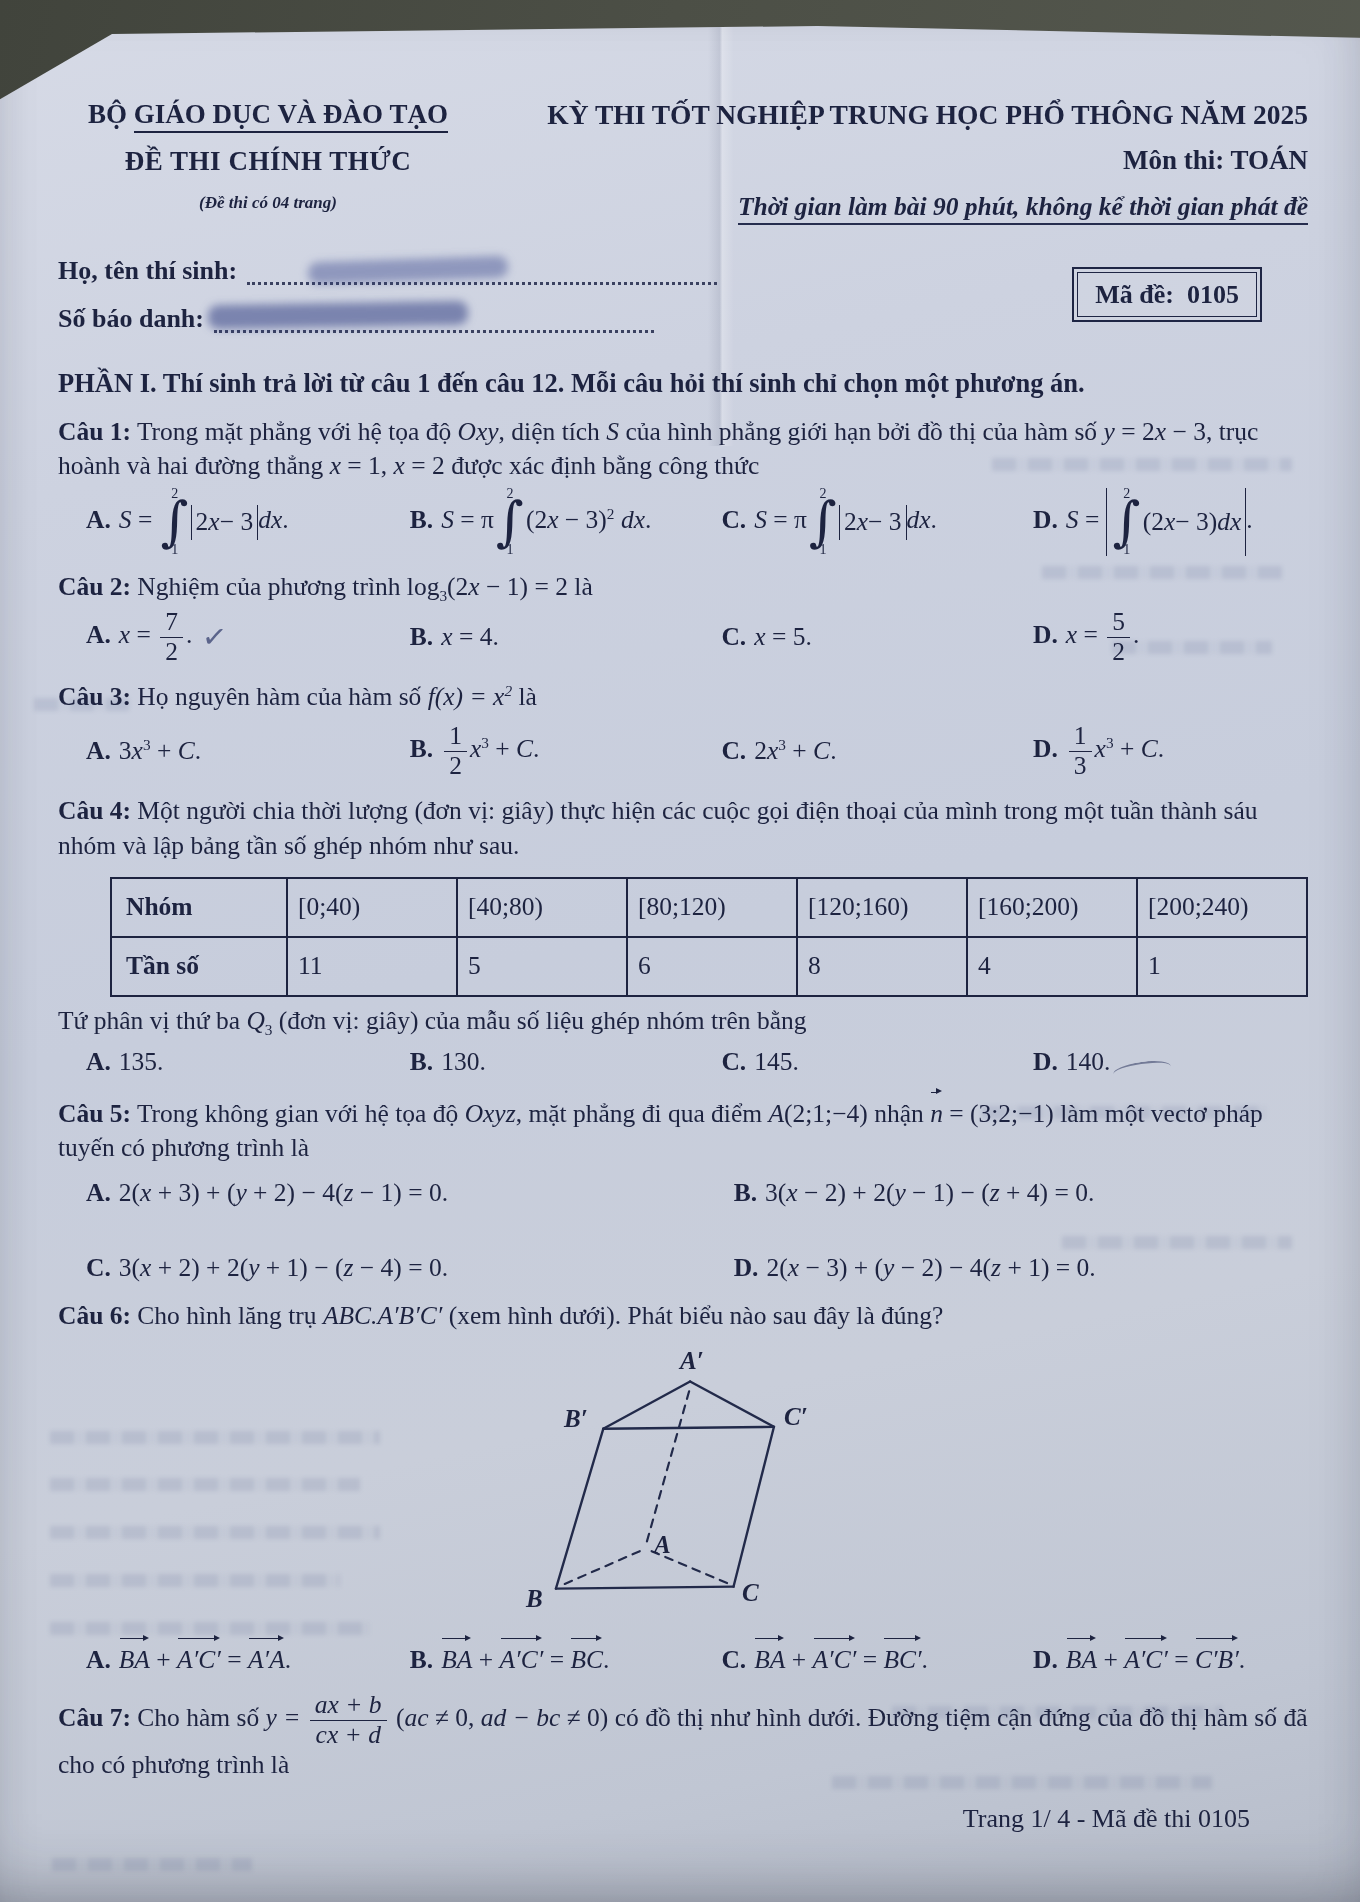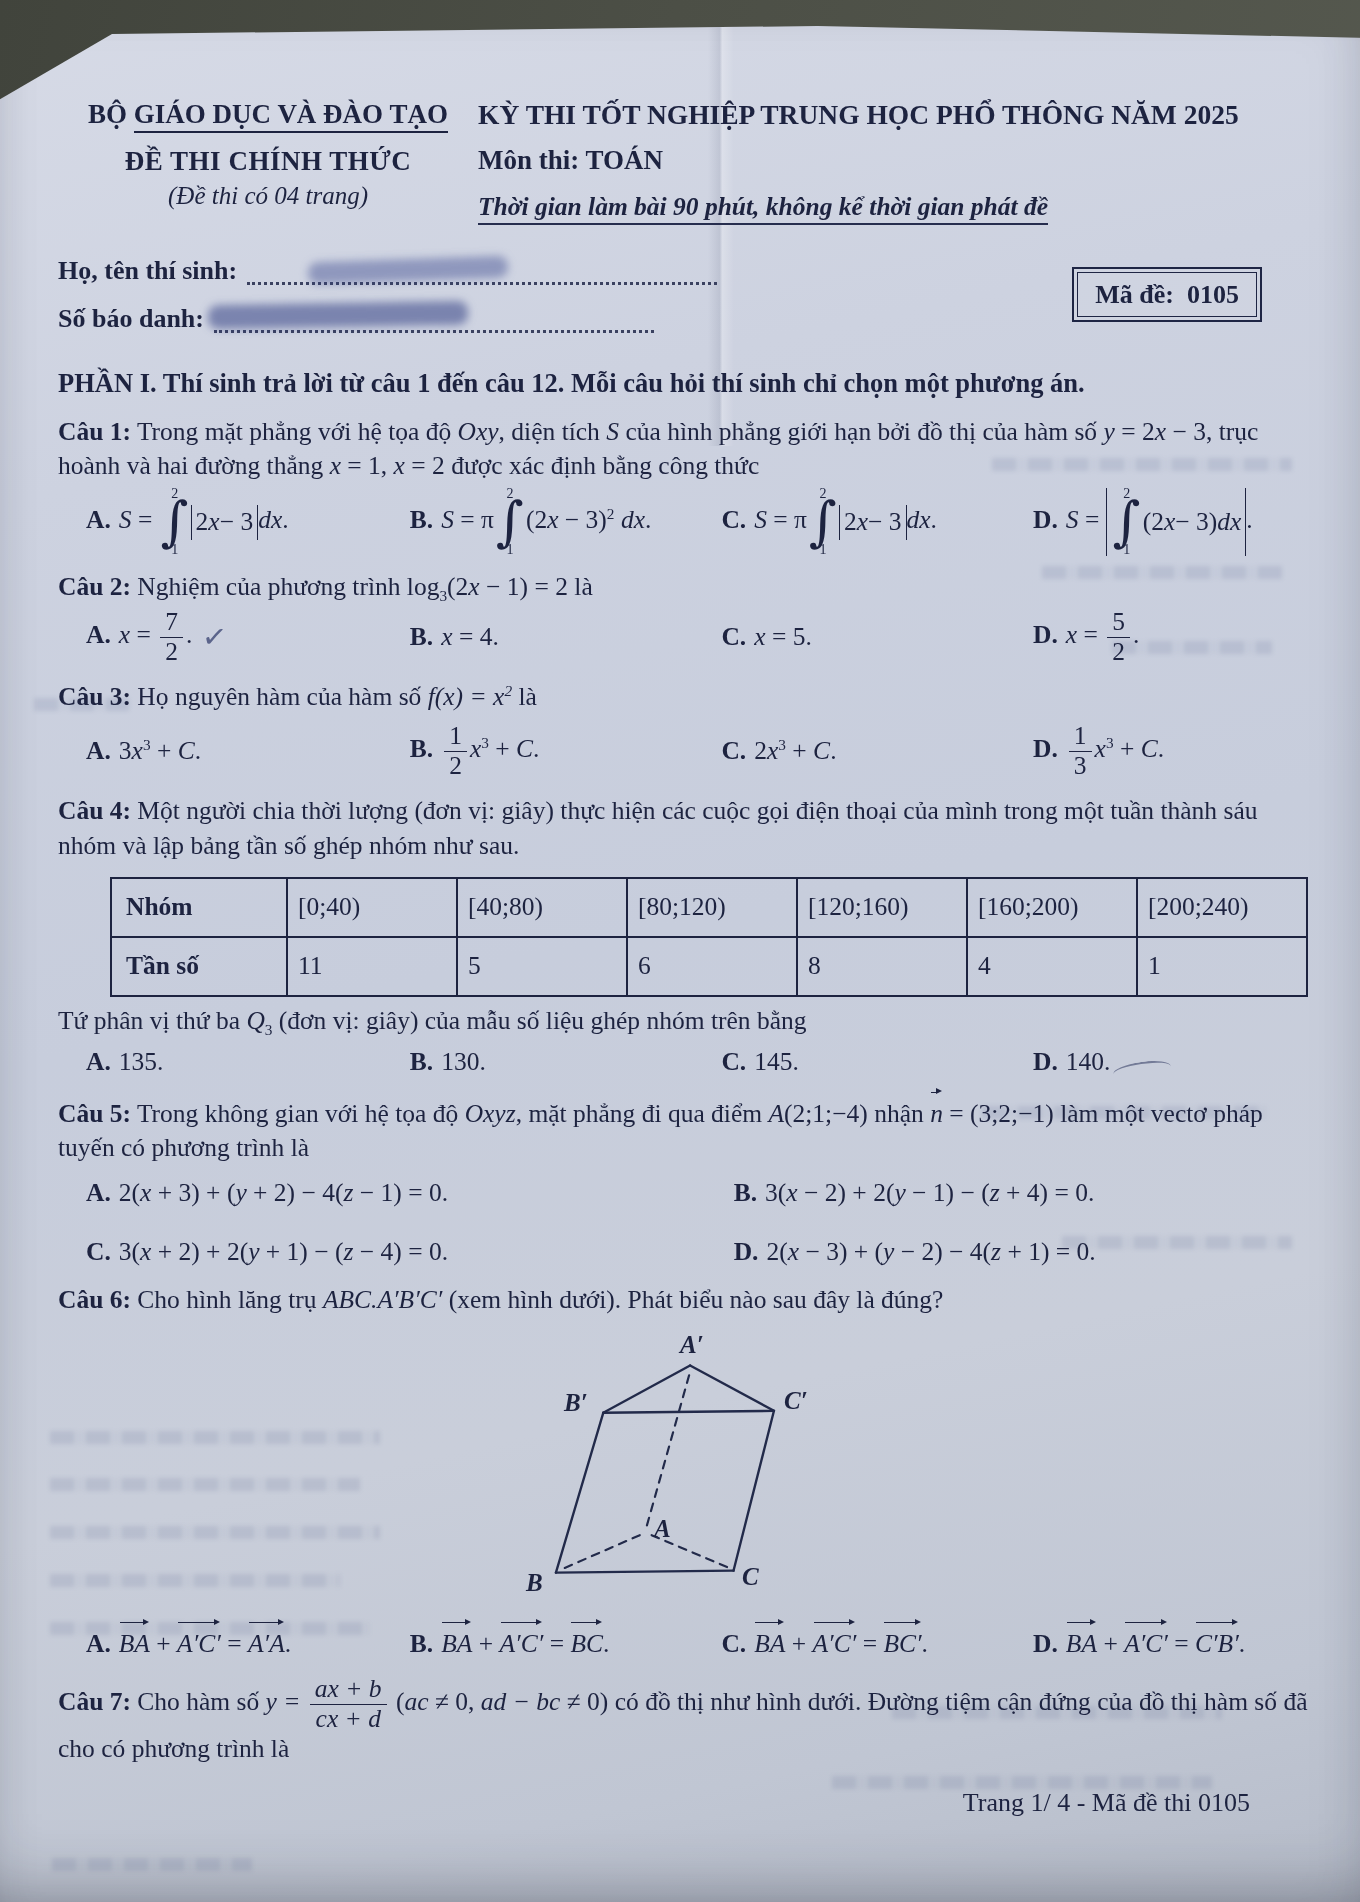--- a/index.html
+++ b/index.html
@@ -9,43 +9,43 @@
     background:linear-gradient(168deg,#d6dae6 0%,#cdd2e0 22%,#c7cddc 48%,#c9ceda 70%,#c0c6d3 88%,#b6bcc9 100%);
     clip-path:polygon(0 78px,120px 8px,60% 0,100% 12px,100% 100%,0 100%);
     box-shadow:inset 0 -46px 70px -34px rgba(25,28,40,.38), inset -34px 0 70px -46px rgba(35,40,60,.22), inset 30px 0 60px -48px rgba(35,40,60,.25);
     color:#1d2340;}
   .crease{position:absolute;left:52%;top:0;width:26px;height:420px;pointer-events:none;
     background:linear-gradient(90deg,transparent,rgba(90,98,125,.14) 45%,rgba(255,255,255,.25) 55%,transparent);}
   .content{position:relative;padding:70px 60px 0 66px;font-size:25.5px;line-height:1.36;}
   
   .hdr{display:flex;margin-bottom:26px}
   .hdr-left{width:420px;text-align:center;flex:none}
-  .hdr-right{flex:1;text-align:left}
+  .hdr-right{flex:1;text-align:right}
   .org{font-weight:bold;font-size:27px;white-space:nowrap}
   .org-u{border-bottom:2.4px solid #1d2340;padding-bottom:2px}
   .official{font-weight:bold;font-size:27px;margin-top:10px;letter-spacing:.5px}
-  .pagenote{font-weight:normal;font-style:italic;font-size:25px;margin-top:0}
+  .pagenote{font-weight:bold;font-style:italic;font-size:17px;margin-top:12px}
   .examtitle{font-weight:bold;font-size:27.5px;white-space:nowrap}
   .subject{font-weight:bold;font-size:27px;margin-top:9px}
   .duration{font-weight:bold;font-style:italic;font-size:25.5px;margin-top:11px}
   .duration span{border-bottom:2.2px solid #262d4e;padding-bottom:2px}
   
   .cand{position:relative;margin:8px 0 26px 0;font-size:26px}
   .cand-line{display:flex;align-items:center;margin-top:8px;height:40px}
   .cand-label{font-weight:bold;white-space:nowrap}
   .dots{border-bottom:3px dotted #3a4160;height:26px;margin-left:10px}
   .hand{position:absolute;border-radius:10px;filter:blur(4px);}
   .codebox{position:absolute;right:46px;top:16px;border:2.6px solid #1e2544;padding:3px;background:rgba(255,255,255,.06)}
   .codebox-in{border:1.6px solid #1e2544;padding:4px 17px;font-weight:bold;font-size:26px;white-space:nowrap}
   
   .part-head{font-weight:bold;font-size:26.5px;margin:14px 0 10px 0}
   .q{margin-top:14px}
   .qlabel{font-weight:bold}
   .opts4{display:grid;grid-template-columns:26.5% 25.5% 25.5% 22.5%;padding-left:28px;margin-top:10px;align-items:center}
-  .opts2{display:grid;grid-template-columns:53% 47%;row-gap:24px;padding-left:28px;margin-top:10px}
+  .opts2{display:grid;grid-template-columns:53% 47%;row-gap:40px;padding-left:28px;margin-top:10px}
   .olet{font-weight:bold;margin-right:8px}
   .omath{font-family:"Liberation Serif","DejaVu Serif",serif}
   .mit{font-style:italic}
   sup{font-size:.6em}
   sub{font-size:.6em}
   .intg{display:inline-flex;flex-direction:column;align-items:center;vertical-align:middle;line-height:.9;margin:0 2px;font-style:normal}
   .int-s{font-size:2.1em;line-height:.8;font-family:"DejaVu Serif",serif}
   .int-hi,.int-lo{font-size:.55em;font-style:normal}
   .frac{display:inline-flex;flex-direction:column;align-items:center;vertical-align:middle;line-height:1.05;margin:0 3px}
   .fr-n{border-bottom:1.8px solid currentColor;padding:0 5px 1px}

